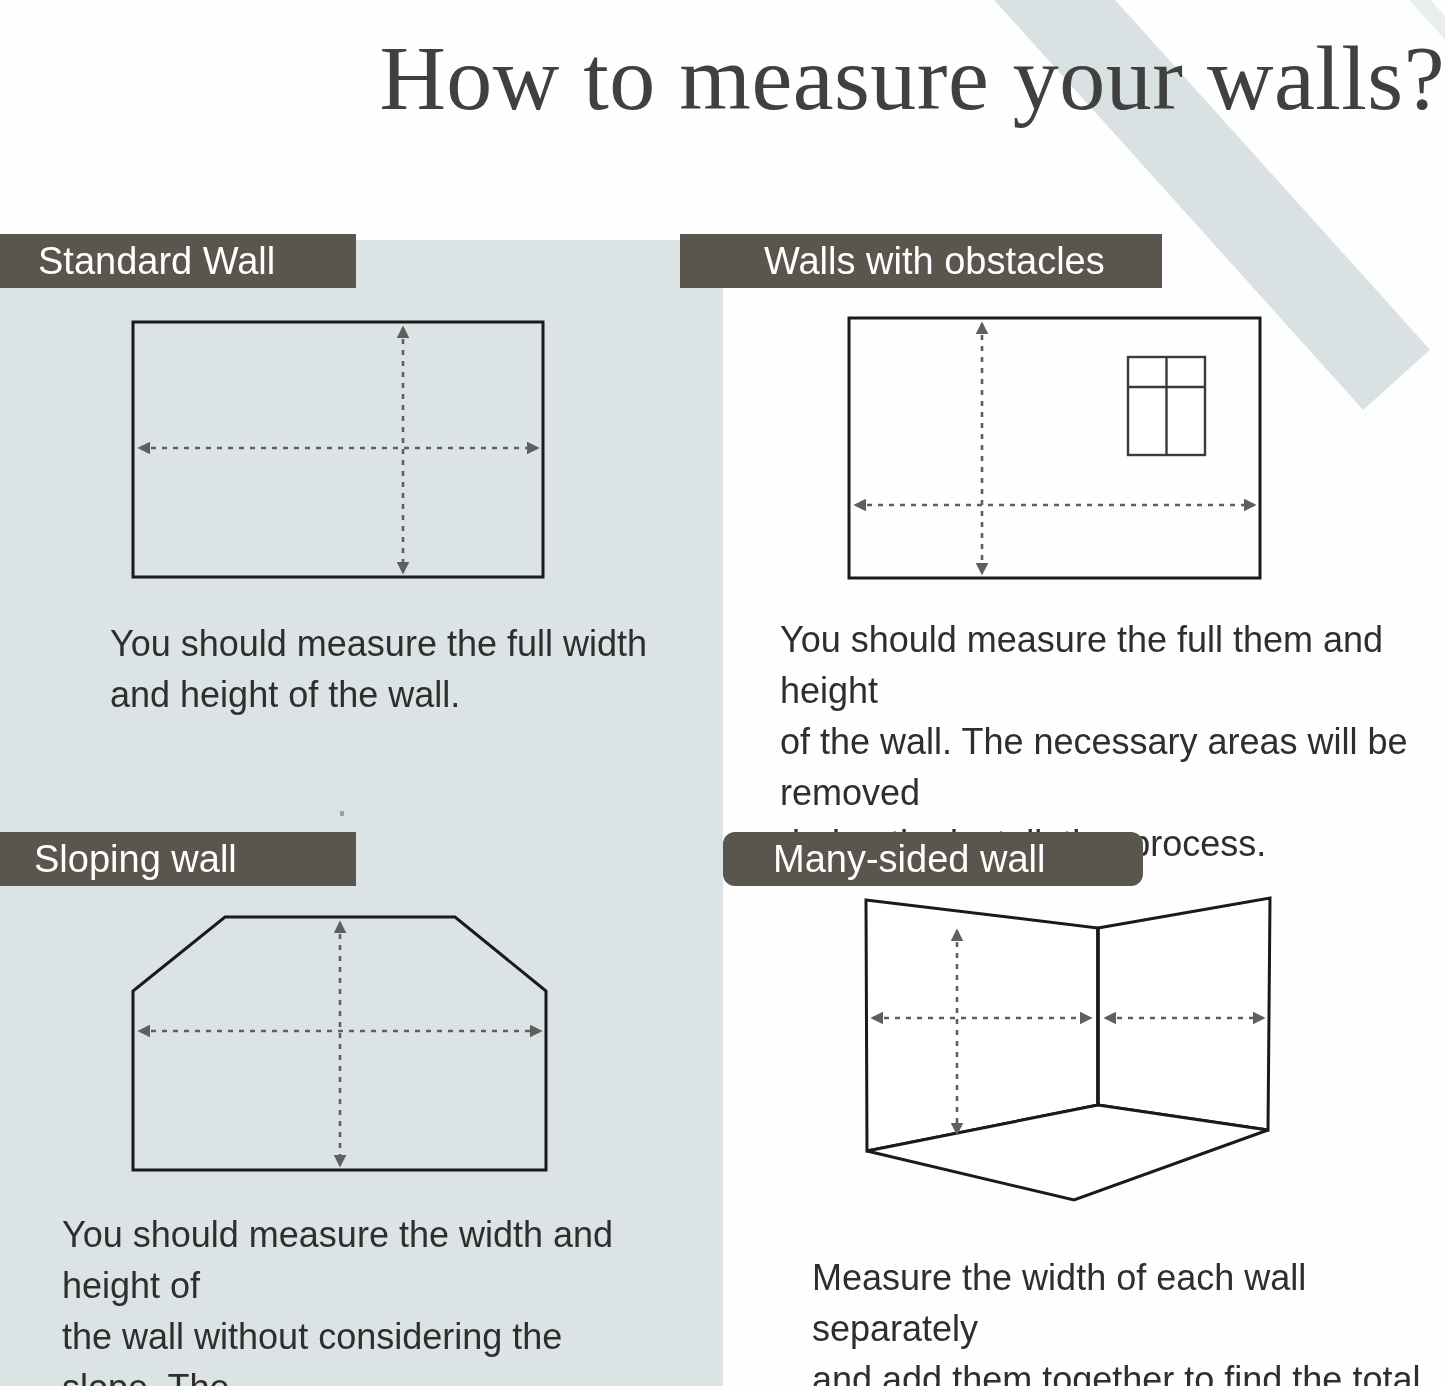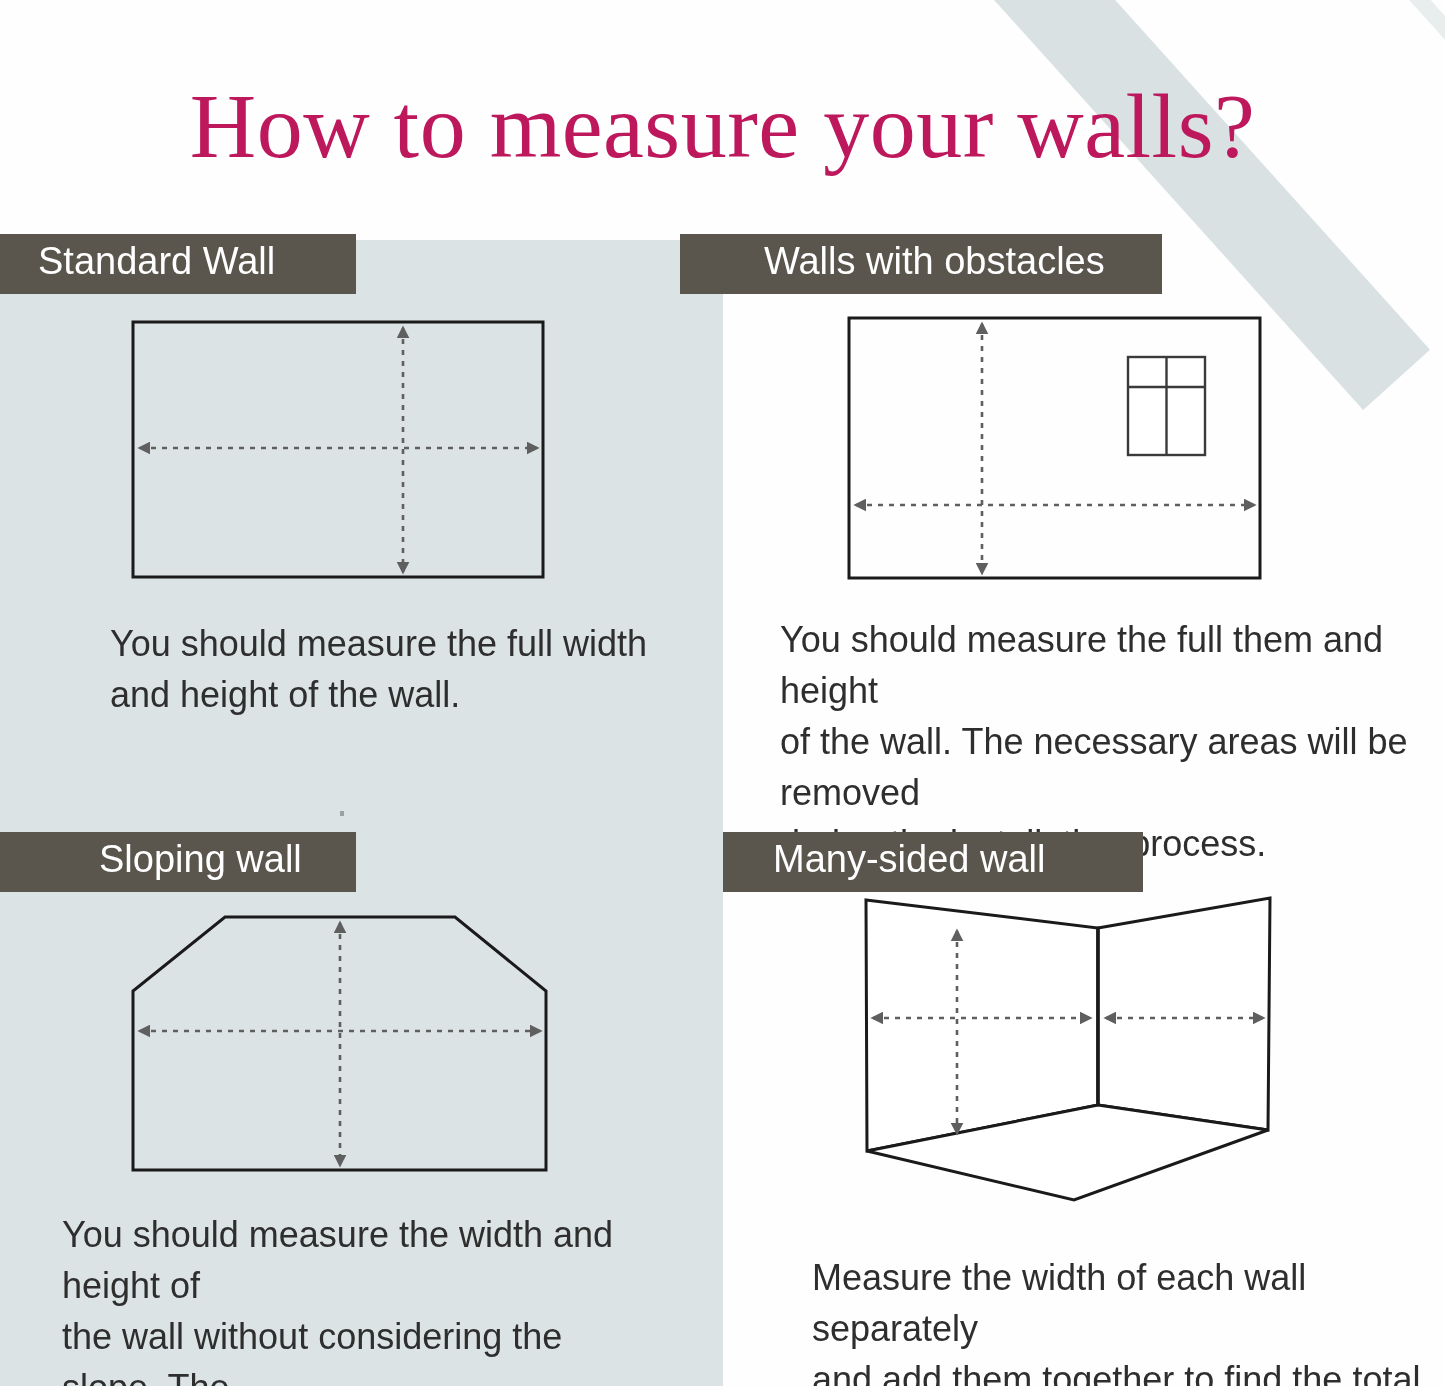--- a/index.html
+++ b/index.html
@@ -42,57 +42,56 @@
     height: 760px;
     transform: rotate(-42deg);
     background: #e7eced;
   }
 
   
   .page-title {
     position: absolute;
     left: 0; top: 28px;
     width: 1445px;
-    text-align: center;
+    text-align: right;
     font-family: "Liberation Serif", serif;
     font-size: 92px;
     line-height: 1.1;
-    color: #be185d;
+    color: #404040;
     letter-spacing: 0.5px;
     z-index: 4;
     white-space: nowrap;
-    margin-top: 48px;
   }
 
   
   .left-panel {
     position: absolute;
     left: 0; top: 240px;
     width: 723px;
     height: 1146px;
     background: #dce3e4;
     z-index: 1;
   }
 
   
   .sec-head {
     position: absolute;
     background: #5a564d;
     color: #ffffff;
     font-size: 38px;
     line-height: 54px;
-    height: 60px;
+    height: 54px;
     white-space: nowrap;
     z-index: 6;
     font-family: "Liberation Sans", sans-serif;
   }
   .head-std   { left: 0;     top: 234px;  width: 356px; padding-left: 38px; }
   .head-obst  { left: 680px; top: 234px;  width: 482px; padding-left: 84px; }
-  .head-slope { left: 0;     top: 832px;  width: 356px; padding-left: 99px; }
-  .head-many  { left: 723px; top: 832px;  width: 420px; padding-left: 50px; }
+  .head-slope { left: 0;     top: 832px;  width: 356px; padding-left: 34px; }
+  .head-many  { left: 723px; top: 832px;  width: 420px; padding-left: 50px; border-radius: 12px; }
 
   
   .diagram {
     position: absolute;
     z-index: 5;
   }
   .dg-std   { left: 110px;  top: 300px;  width: 460px; height: 300px; }
   .dg-obst  { left: 830px;  top: 300px;  width: 460px; height: 300px; }
   .dg-slope { left: 110px;  top: 895px;  width: 460px; height: 300px; }
   .dg-many  { left: 840px;  top: 885px;  width: 470px; height: 330px; }

